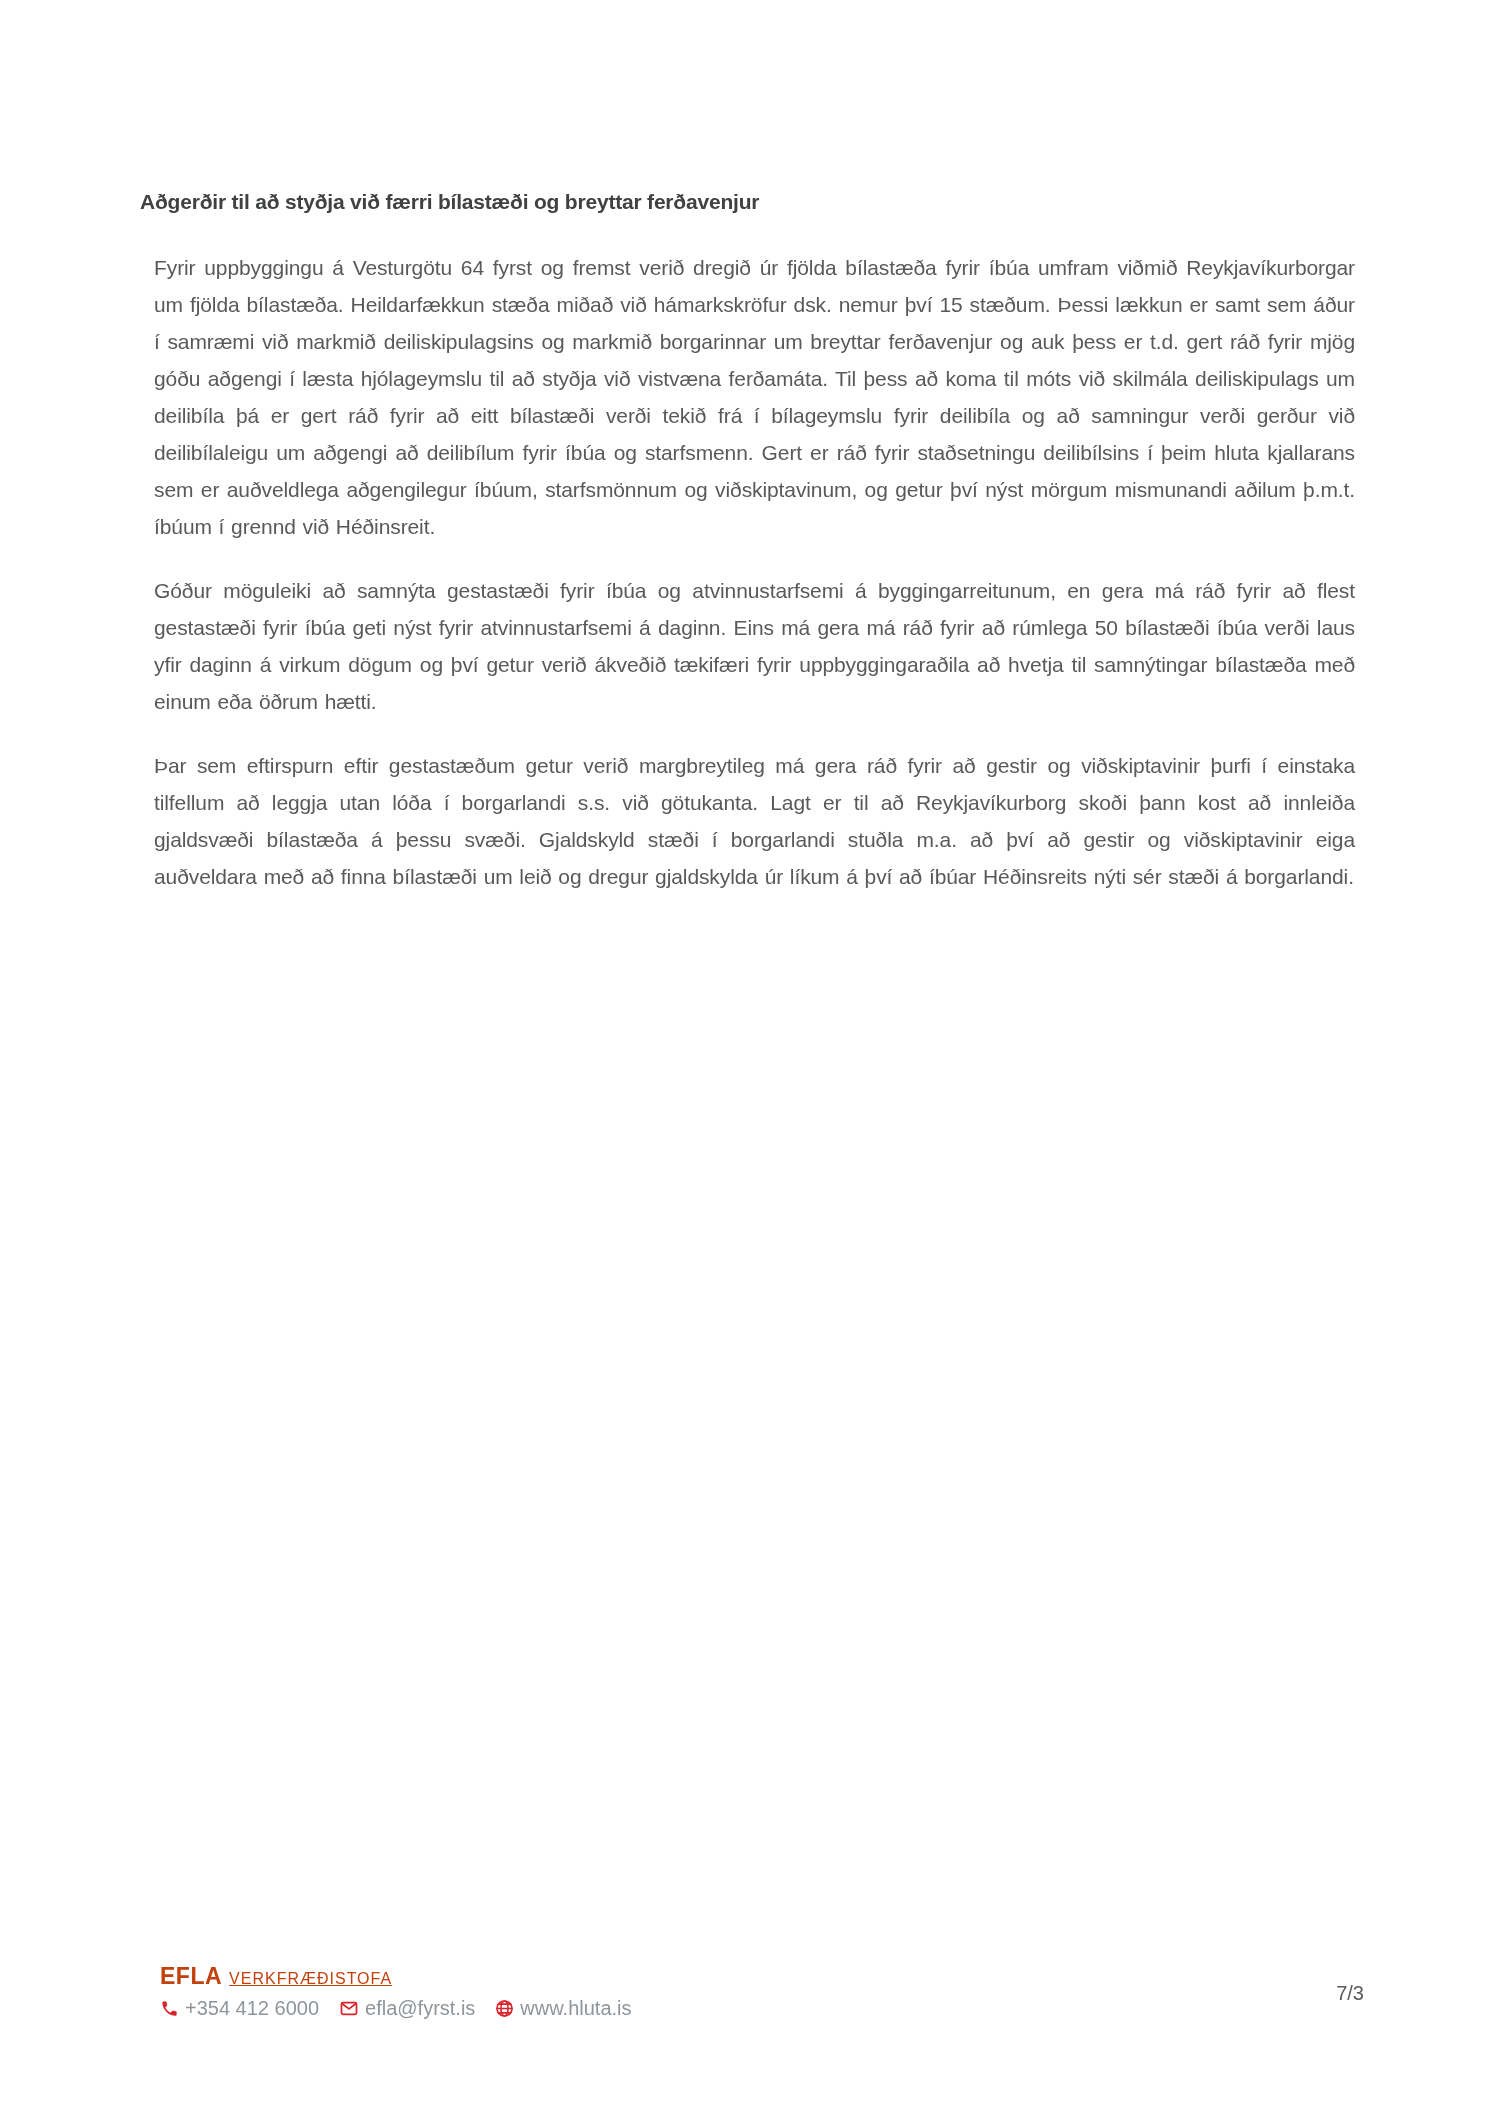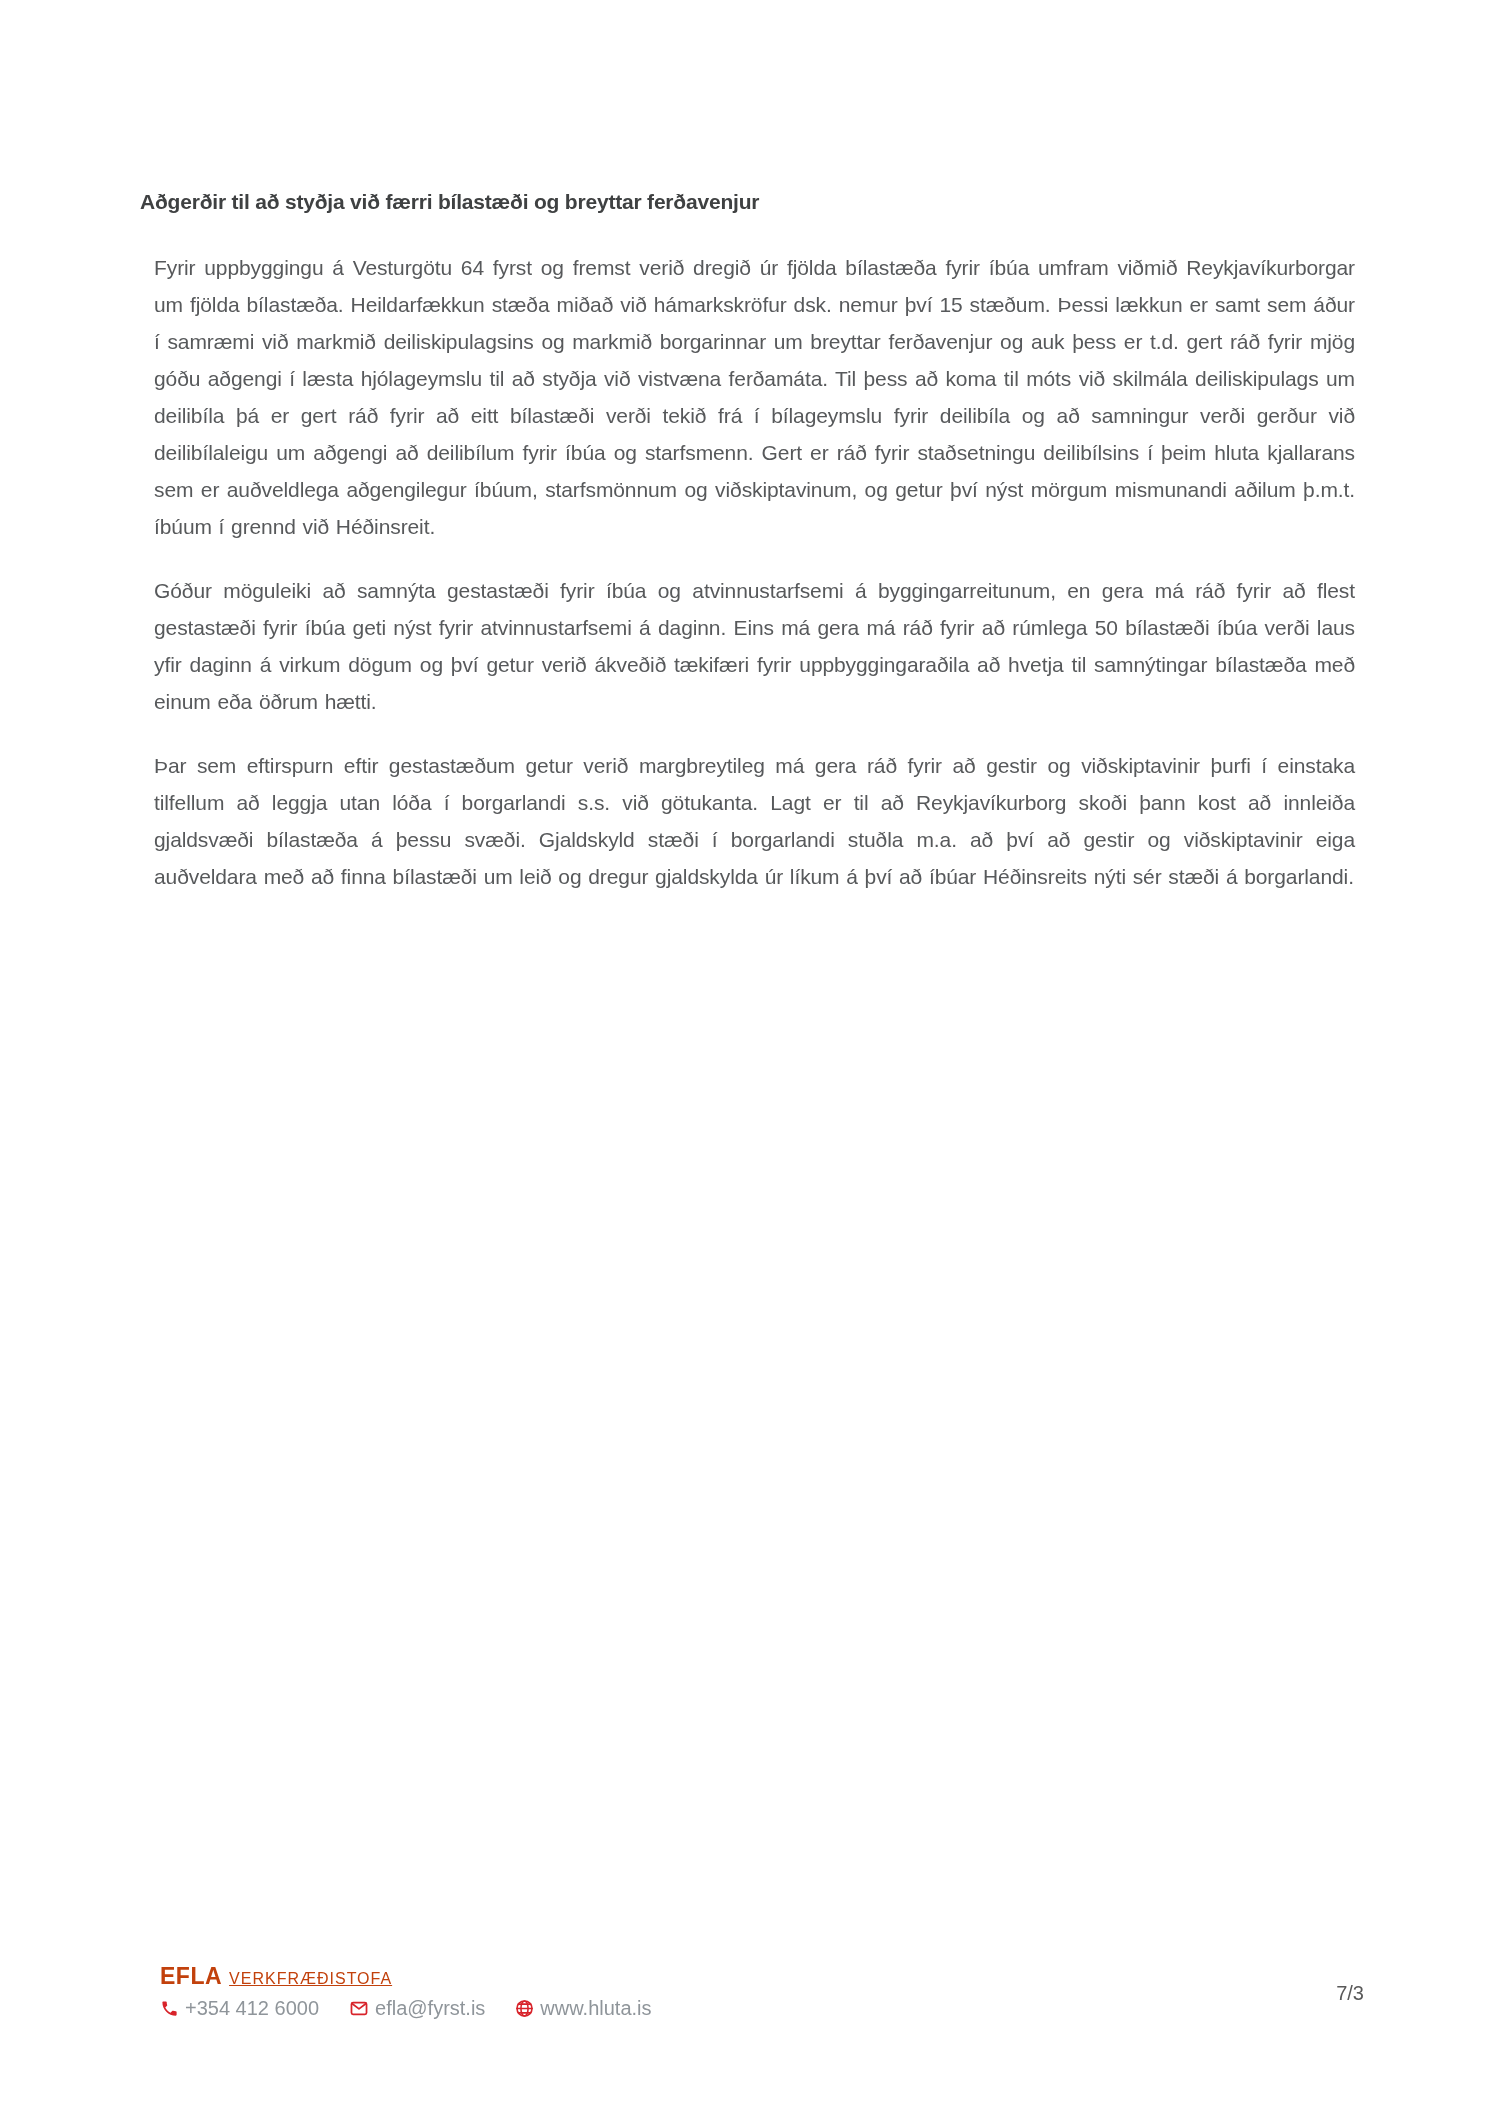--- a/index.html
+++ b/index.html
@@ -61,21 +61,21 @@
     font-weight: 400;
     letter-spacing: 1px;
     margin-left: 7px;
     text-decoration: underline;
   }
 
   .contact-line {
     margin-top: 7px;
     display: flex;
     align-items: center;
-    gap: 30px;
+    gap: 20px;
     color: #8f959a;
     font-size: 20px;
   }
 
   .contact-item {
     display: inline-flex;
     align-items: center;
     gap: 6px;
   }
 

